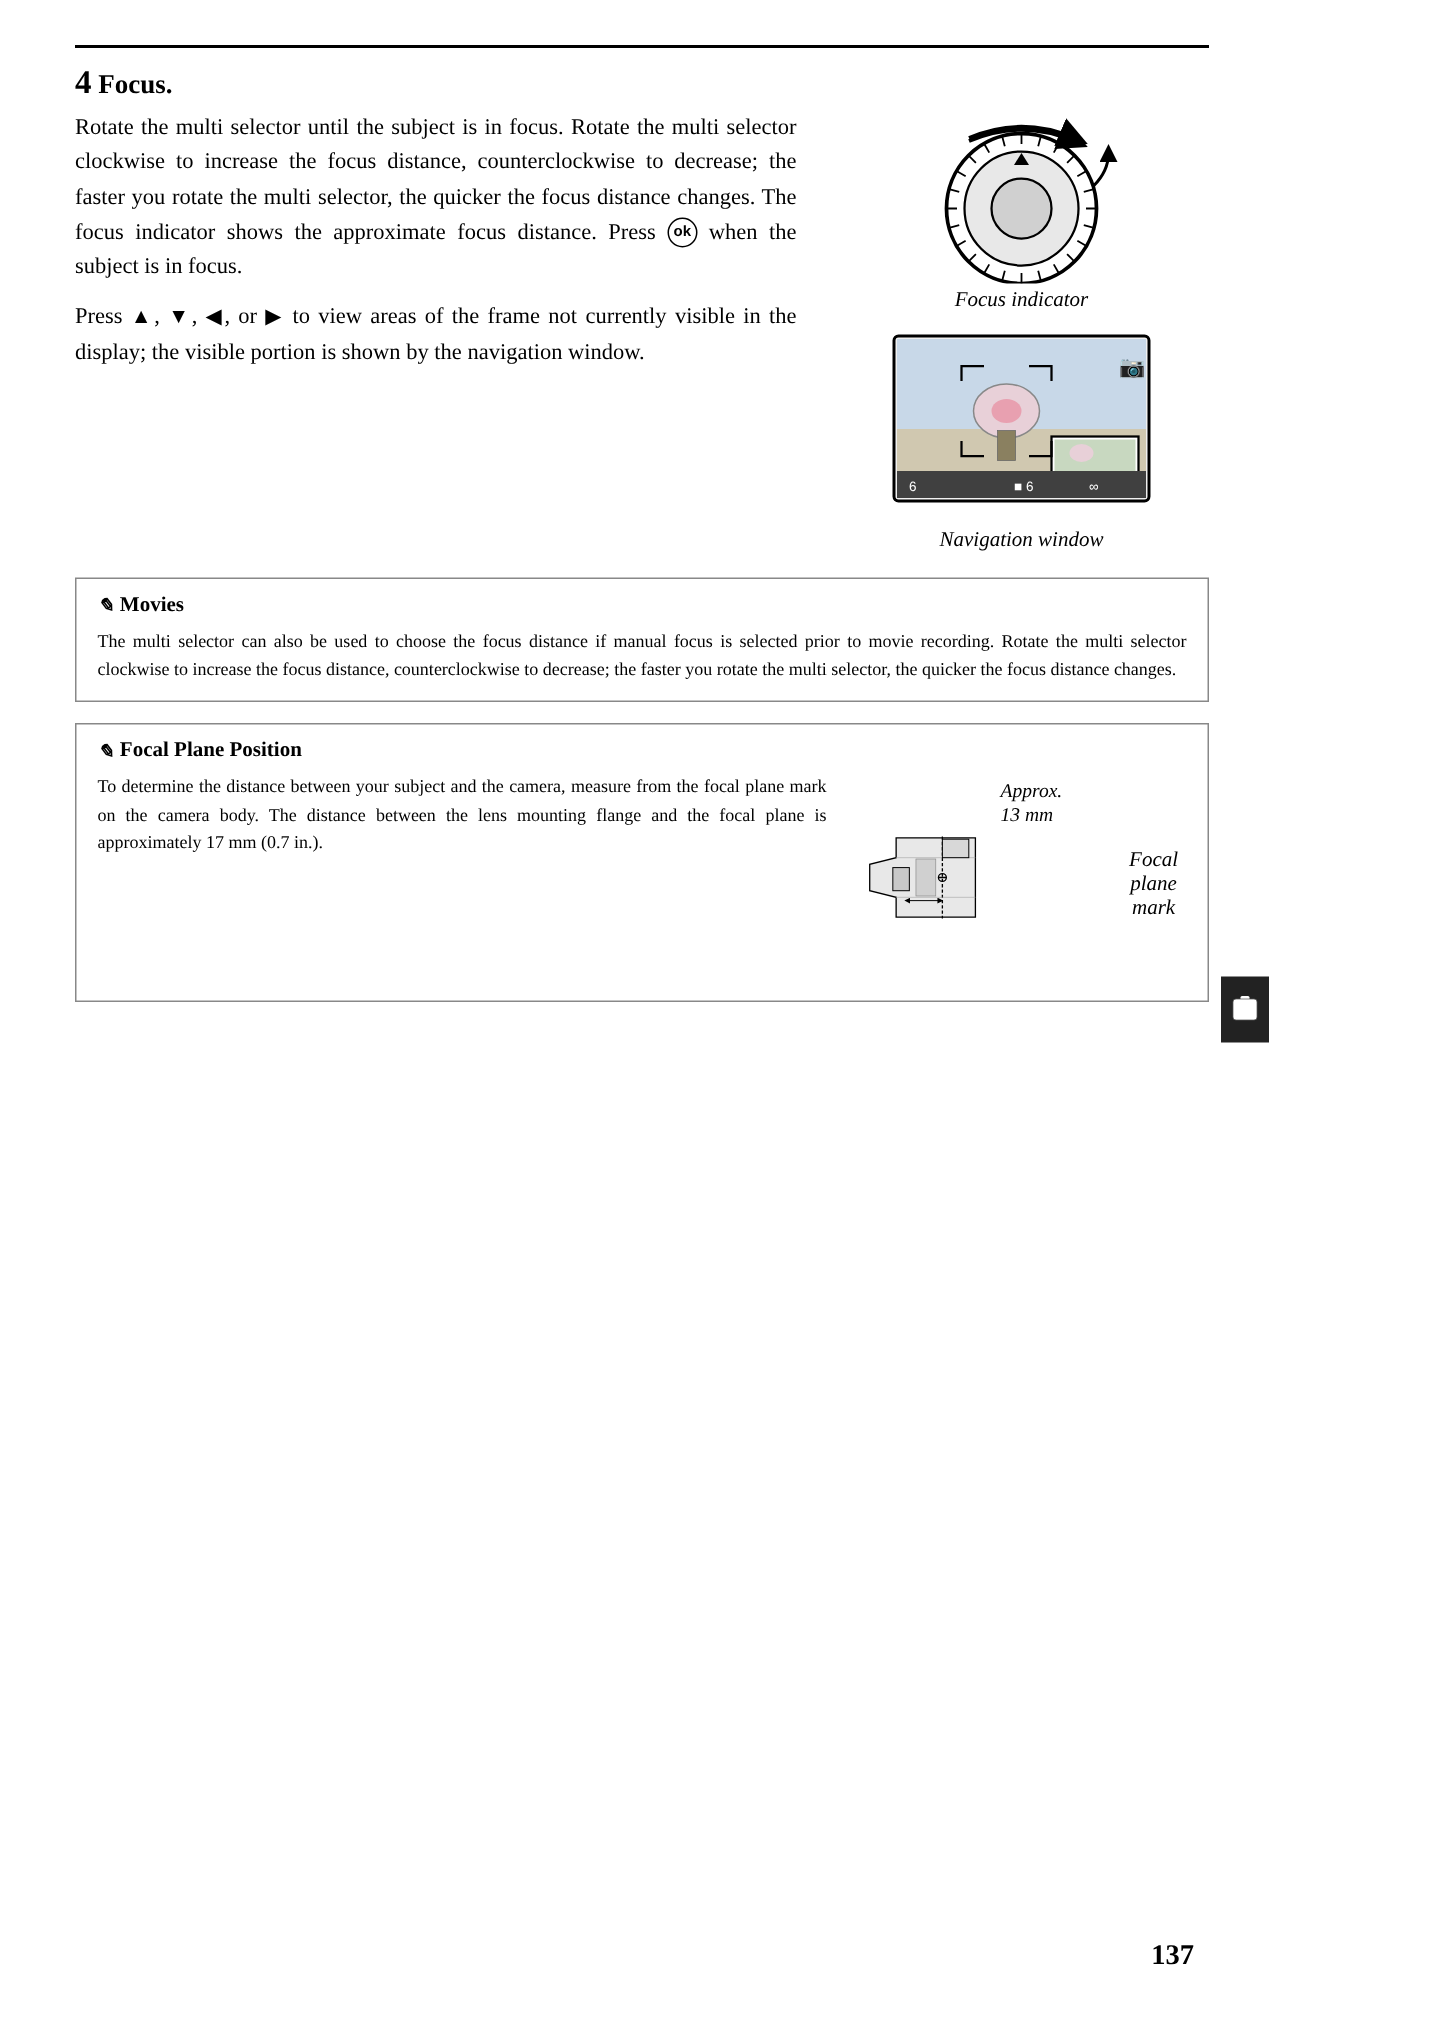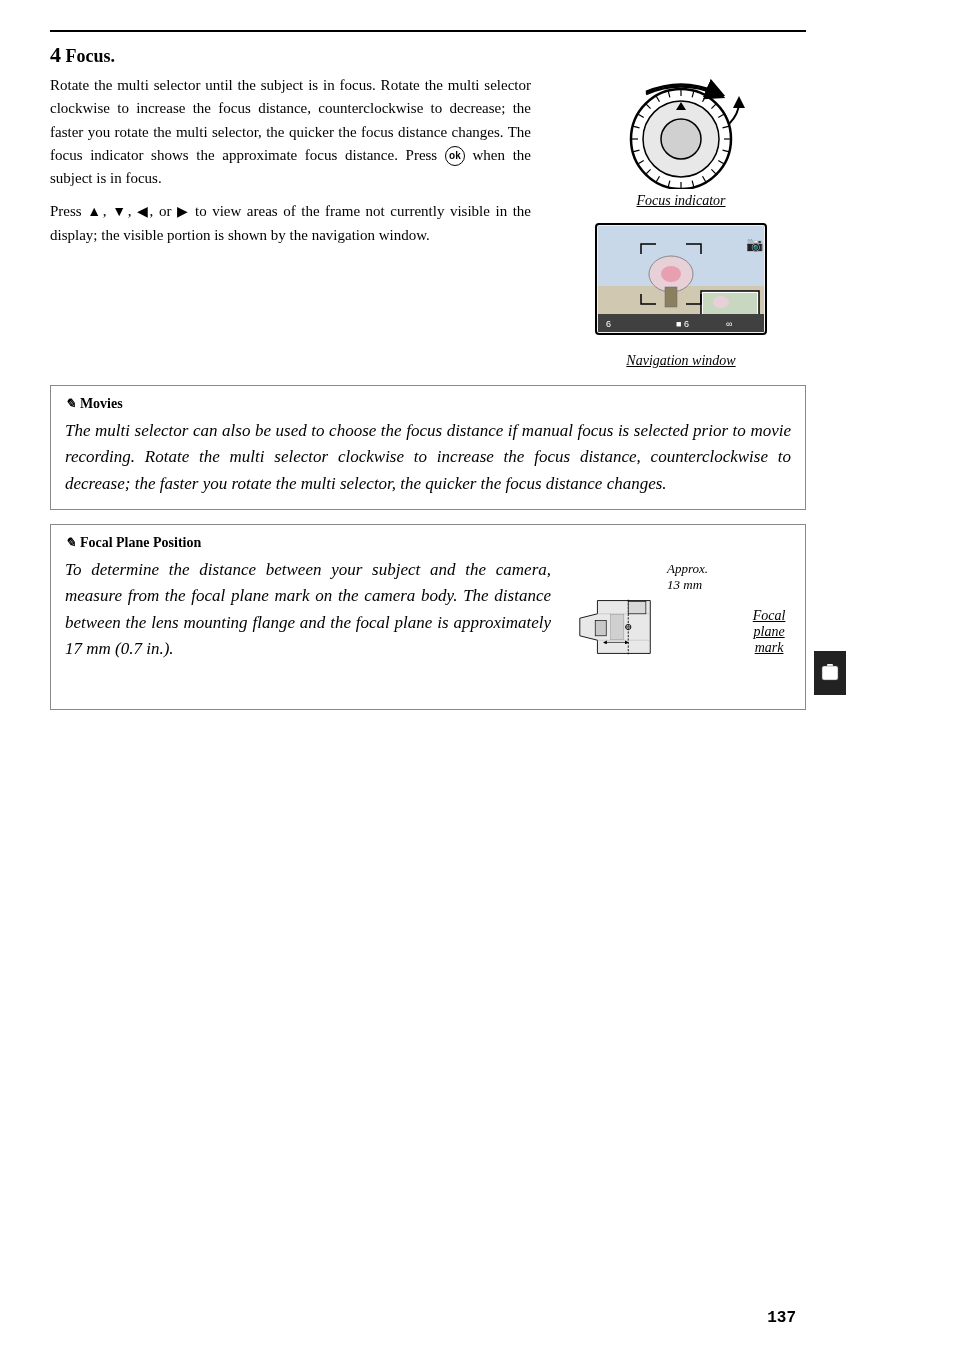--- a/index.html
+++ b/index.html
@@ -52,21 +52,20 @@
       text-align: justify;
     }
     .body-text p {
       margin-bottom: 10px;
     }
     .caption {
       font-style: italic;
       font-size: 14px;
       text-align: center;
       margin-top: 4px;
-      text-decoration: underline;
     }
     
     .focus-indicator-wrap {
       display: flex;
       flex-direction: column;
       align-items: center;
     }
     .nav-window-wrap {
       display: flex;
       flex-direction: column;
@@ -85,49 +84,47 @@
       align-items: center;
       gap: 4px;
       margin-bottom: 6px;
     }
     .note-icon {
       font-style: italic;
       font-size: 13px;
       color: #000;
     }
     .note-text {
-      font-size: 17px;
+      font-size: 12px;
       line-height: 1.55;
       text-align: justify;
-      font-style: italic;
     }
     .focal-section {
       display: flex;
       gap: 20px;
       margin-top: 4px;
     }
     .focal-text-col {
       flex: 1;
       font-size: 14px;
       line-height: 1.55;
       text-align: justify;
     }
     .focal-image-col {
       width: 220px;
       display: flex;
       align-items: center;
     }
     
     .page-number {
       position: absolute;
-      bottom: 18px;
+      bottom: 30px;
       right: 50px;
-      font-size: 16px;
-      font-weight: bold;
-      font-family: Liberation Mono, monospace;
+      font-size: 19px;
+      font-weight: bold;
     }
     
     .right-tab {
       position: absolute;
       right: 0;
       top: 50%;
       transform: translateY(-50%);
       width: 32px;
       height: 44px;
       background: #222;

